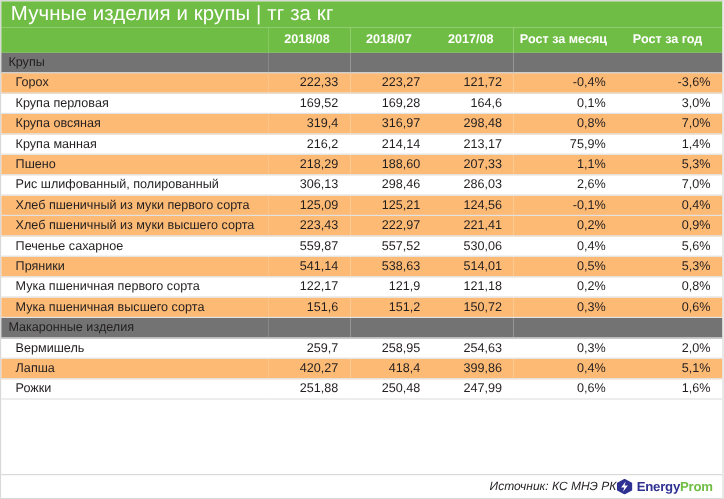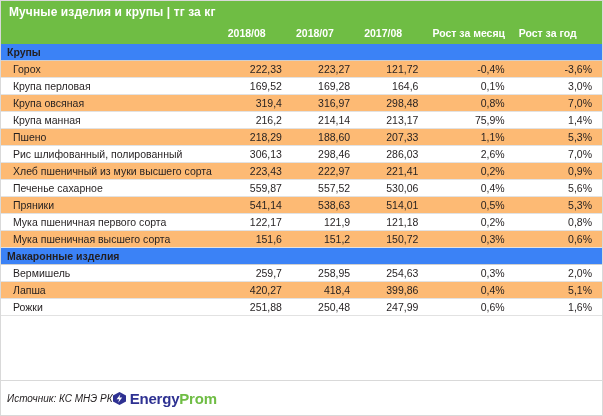--- a/index.html
+++ b/index.html
@@ -26,42 +26,42 @@
   .title-bar {
     height: 22px;
     background: #6fbd44;
     display: flex;
     align-items: center;
     padding: 0 8px;
     box-sizing: border-box;
   }
   .title-bar .title {
     color: #ffffff;
-    font-size: 12px;
-    font-weight: bold;
+    font-size: 17px;
+    font-weight: normal;
     letter-spacing: 0.1px;
   }
   table.data {
     width: 100%;
     border-collapse: collapse;
     table-layout: fixed;
   }
   table.data col.c-name   { width: 222px; }
   table.data col.c-v1     { width: 68px; }
   table.data col.c-v2     { width: 68px; }
   table.data col.c-v3     { width: 68px; }
   table.data col.c-m      { width: 86px; }
   table.data col.c-y      { width: 87px; }
 
   thead th {
     background: #6fbd44;
     color: #ffffff;
     font-size: 10.5px;
     font-weight: bold;
-    text-align: left;
+    text-align: center;
     padding: 4px 8px 5px 4px;
     height: 20px;
     box-sizing: border-box;
     border: none;
     vertical-align: middle;
   }
   thead th.blank { background: #6fbd44; }
 
   tbody td {
     border-bottom: 1px solid #e2e2e2;
@@ -81,40 +81,40 @@
   }
   tbody td.num-m {
     text-align: right;
     padding-right: 10px;
   }
   tbody td.num-y {
     text-align: right;
     padding-right: 10px;
   }
   tbody tr.group td {
-    font-weight: bold;
-    background: #3b82f6;
+    font-weight: normal;
+    background: #737373;
     border-bottom: 1px solid #cfcfcf;
   }
   tbody tr.item td.name {
     padding-left: 12px;
   }
   tbody tr.alt td {
     background: #fdba74;
   }
   .footer {
     position: absolute;
     left: 0;
     right: 0;
     bottom: 0;
-    height: 35px;
+    height: 20px;
     border-top: 1px solid #d9d9d9;
     display: flex;
     align-items: center;
-    justify-content: flex-start;
+    justify-content: flex-end;
     padding: 0 8px 0 6px;
     box-sizing: border-box;
     background: #ffffff;
   }
   .footer .source {
     font-size: 10px;
     font-style: italic;
     color: #231f20;
   }
   .logo {
@@ -122,21 +122,21 @@
     align-items: center;
     gap: 4px;
   }
   .logo .mark {
     width: 13px;
     height: 13px;
     position: relative;
   }
   .logo .mark svg { display: block; }
   .logo .wordmark {
-    font-size: 15px;
+    font-size: 11px;
     font-weight: bold;
     color: #2e3192;
     letter-spacing: -0.2px;
   }
   .logo .wordmark .green { color: #6fbd44; }
 </style>
 </head>
 <body>
 
 <div class="page">
@@ -215,20 +215,28 @@
         </tr>
         <tr class="item">
           <td class="name">Рис шлифованный, полированный</td>
           <td class="num">306,13</td>
           <td class="num">298,46</td>
           <td class="num">286,03</td>
           <td class="num-m">2,6%</td>
           <td class="num-y">7,0%</td>
         </tr>
         <tr class="item alt">
+          <td class="name">Хлеб пшеничный из муки первого сорта</td>
+          <td class="num">125,09</td>
+          <td class="num">125,21</td>
+          <td class="num">124,56</td>
+          <td class="num-m">-0,1%</td>
+          <td class="num-y">0,4%</td>
+        </tr>
+        <tr class="item alt">
           <td class="name">Хлеб пшеничный из муки высшего сорта</td>
           <td class="num">223,43</td>
           <td class="num">222,97</td>
           <td class="num">221,41</td>
           <td class="num-m">0,2%</td>
           <td class="num-y">0,9%</td>
         </tr>
         <tr class="item">
           <td class="name">Печенье сахарное</td>
           <td class="num">559,87</td>

